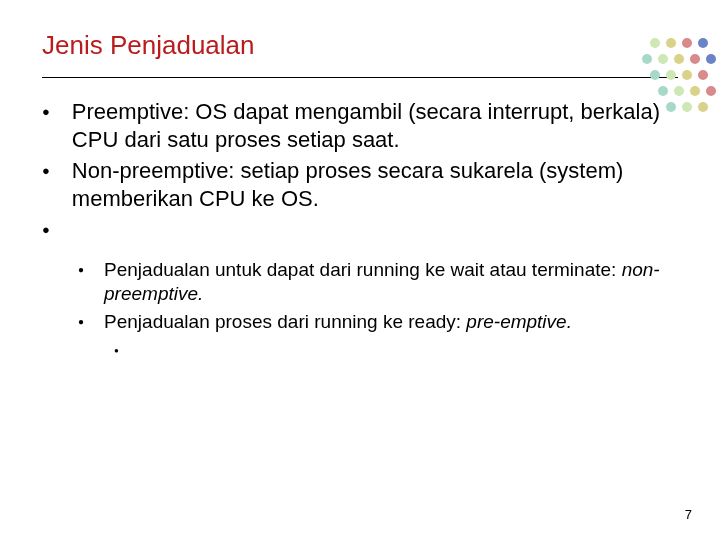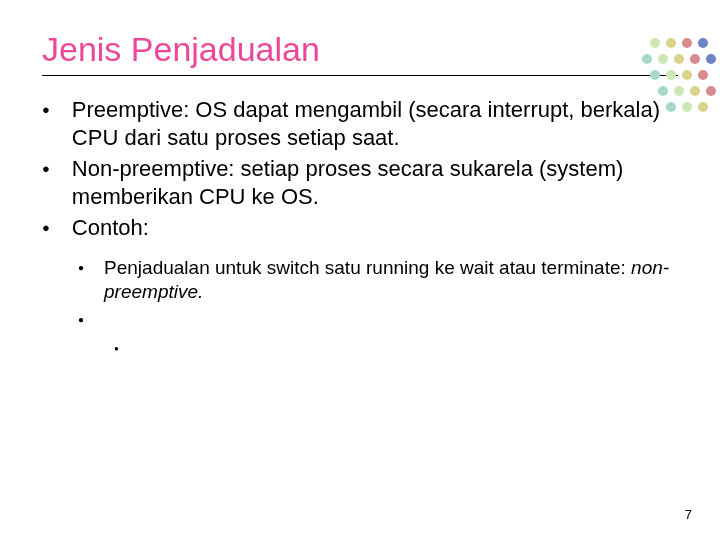--- a/index.html
+++ b/index.html
@@ -19,24 +19,24 @@
     height: 540px;
     padding: 30px 42px 0 42px;
     position: relative;
   }
   .divider {
     border: none;
     border-top: 1px solid #000;
     margin: 6px 0 20px 0;
   }
   .title {
-    font-size: 34px;
+    font-size: 26px;
     font-weight: normal;
-    color: #ec4899;
-    margin: 0 0 6px 0;
+    color: #b91c1c;
+    margin: 0 0 16px 0;
   }
   ul {
     list-style: none;
     margin: 0;
     padding: 0;
   }
   .lvl1 > li {
     display: flex;
     align-items: flex-start;
     font-size: 22px;
@@ -138,33 +138,35 @@
     <li>
       <span class="bullet">●</span>
       <span>Preemptive: OS dapat mengambil (secara interrupt, berkala) CPU dari satu proses setiap saat.</span>
     </li>
     <li>
       <span class="bullet">●</span>
       <span>Non-preemptive: setiap proses secara sukarela (system) memberikan CPU ke OS.</span>
     </li>
     <li>
       <span class="bullet">●</span>
-      <span>Contoh:</span>
     </li>
   </ul>
 
   <ul class="lvl2">
     <li>
       <span class="bullet">●</span>
       <span>
-        <span>Penjadualan untuk switch satu running ke wait atau terminate: </span><span class="italic">non-preemptive.</span>
+        <span>Penjadualan untuk dapat dari running ke wait atau terminate: </span><span class="italic">non-preemptive.</span>
       </span>
     </li>
     <li>
       <span class="bullet">●</span>
+      <span>
+        <span>Penjadualan proses dari running ke ready: </span><span class="italic">pre-emptive.</span>
+      </span>
     </li>
   </ul>
 
   <ul class="lvl3" style="margin-left:72px;">
     <li>
       <span class="bullet">●</span>
     </li>
   </ul>
 
   <div class="page-number">7</div>

